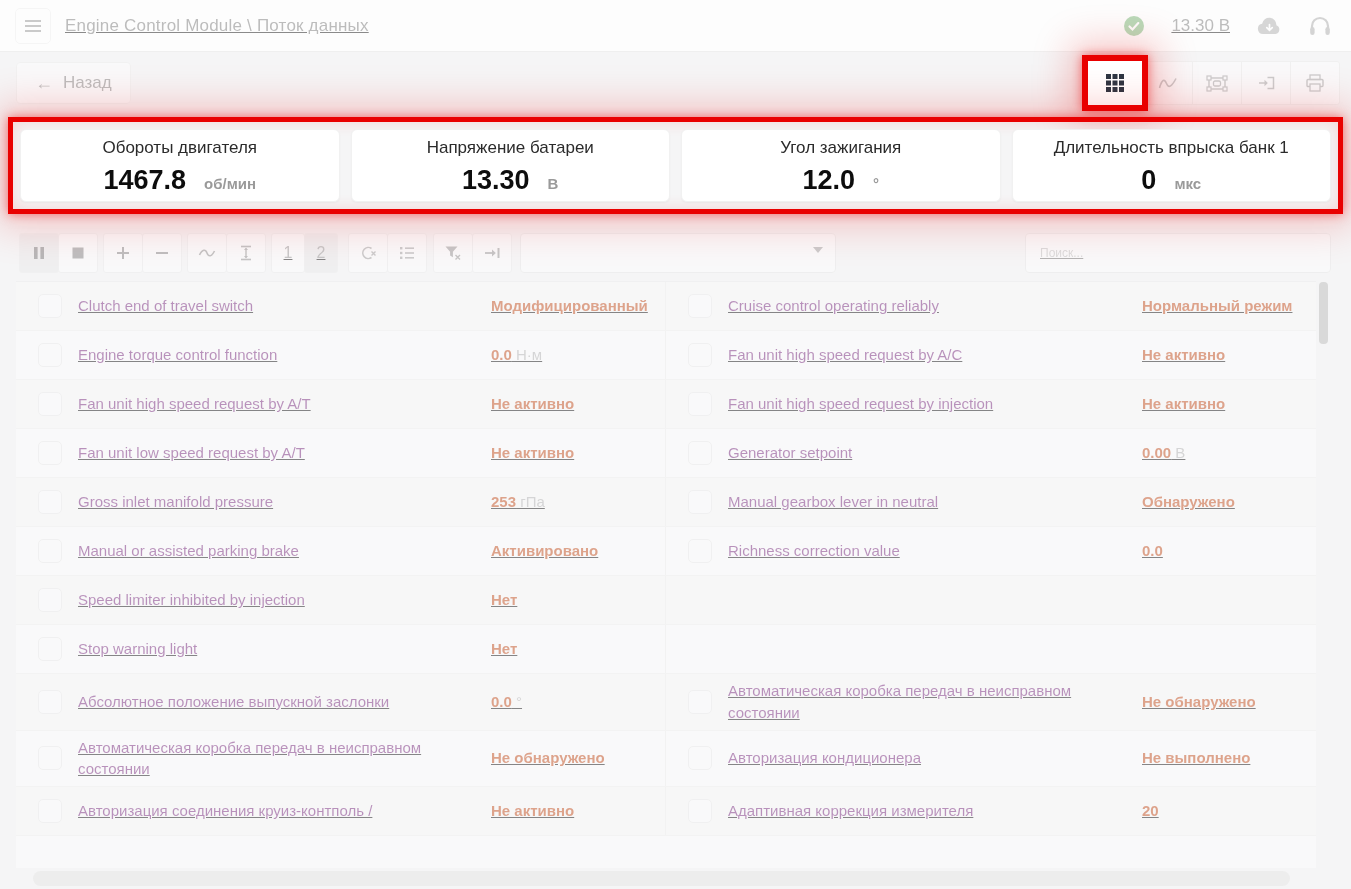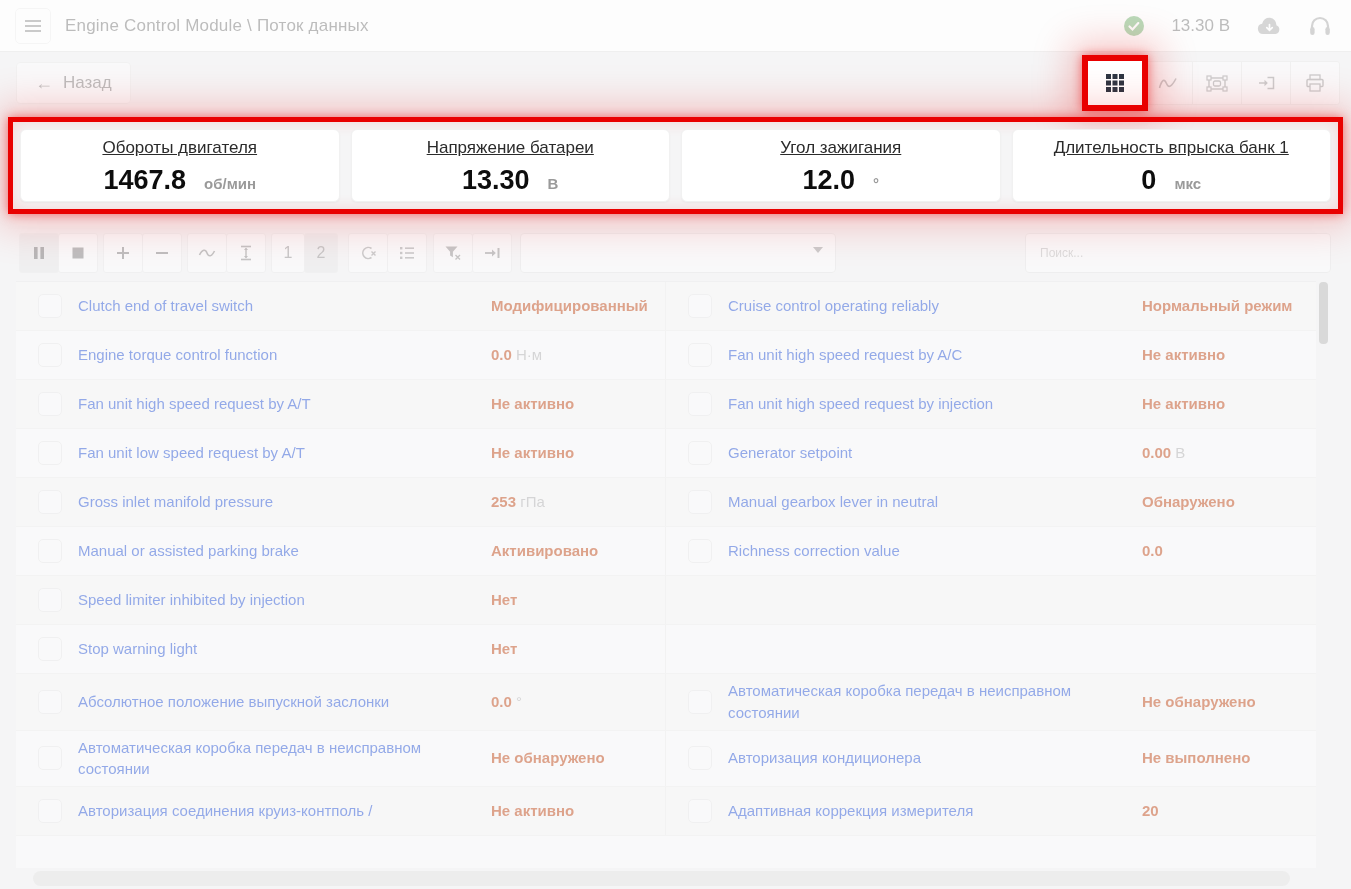--- a/index.html
+++ b/index.html
@@ -31,48 +31,48 @@
     border:6px solid #e90000; background:#fff; display:flex; align-items:center; justify-content:center;
     box-shadow: 0 0 10px rgba(233,0,0,.5), 0 0 38px 12px rgba(233,0,0,.22);
   }
   .hl-cards {
     position:absolute; left:8px; top:117px; width:1335px; height:97px; z-index:30;
     border:5px solid #e90000; display:flex; gap:11px; padding:7px 7px;
     box-shadow: 0 0 10px rgba(233,0,0,.5), 0 0 38px 12px rgba(233,0,0,.2), inset 0 0 16px rgba(233,0,0,.14);
   }
   .card { flex:1; background:#fff; border:1px solid #f1f1f1; border-radius:6px; box-shadow:0 1px 2px rgba(0,0,0,.04);
     display:flex; flex-direction:column; align-items:center; justify-content:center; gap:9px; cursor:pointer; }
-  .card-title { font-size:17px; color:#2b2b2b;text-decoration:underline; }
+  .card-title { font-size:17px; color:#2b2b2b; }
   .card-value { font-size:27px; font-weight:bold; color:#0d0d0d; line-height:1; }
   .card-unit { font-size:15px; font-weight:bold; color:#9a9a9a; margin-left:18px; }
   
   .tt { position:absolute; left:20px; top:233px; height:40px; display:flex; align-items:center; z-index:1; }
   .tbtn { width:40px; height:40px; background:#fff; border:1px solid #ebebeb; border-radius:3px; margin-left:-1px; display:flex; align-items:center; justify-content:center; color:#8c8c8c; font-size:16px; cursor:pointer; }
   .tbtn.digit { width:34px; color:#8f8f8f; }
   .tbtn.active { background:#e9e9e9; }
   .gap5 { margin-left:5px; } .gap10 { margin-left:10px; } .gap6 { margin-left:6px; }
   .param-select { margin-left:8px; width:316px; height:40px; background:#fff; border:1px solid #e7e7e7; border-radius:4px; position:relative; cursor:pointer; }
   .caret { position:absolute; right:12px; top:13px; width:0; height:0; border-left:5px solid transparent; border-right:5px solid transparent; border-top:6px solid #9a9a9a; }
   .search-input { position:absolute; left:1025px; top:233px; width:306px; height:40px; background:#fff; border:1px solid #e7e7e7; border-radius:4px; padding:0 14px; font-size:12px; color:#666; font-family:inherit; z-index:1; }
   .search-input::placeholder { color:#bdbdbd; }
   
   .table { position:absolute; left:16px; top:281px; width:1300px; height:587px; background:#fff; border-top:1px solid #ececec; overflow:hidden; z-index:1; }
   .trow { display:flex; min-height:49px; border-bottom:1px solid #f1f1f1; background:#fff; }
   .trow:nth-child(odd) { background:#fafafa; }
   .half { width:50%; display:flex; align-items:center; padding:6px 14px 6px 22px; }
   .hleft { border-right:1px solid #efefef; }
   .cb { width:24px; height:24px; flex:none; background:#fff; border:1px solid #ececec; border-radius:5px; margin-right:16px; cursor:pointer; }
-  .pname { flex:1; font-size:15px; color:#1d4ed8; line-height:1.45; padding-right:10px; overflow-wrap:anywhere; }
+  .pname { flex:1; font-size:15px; color:#701a75; line-height:1.45; padding-right:10px; overflow-wrap:anywhere; }
   .pval { width:160px; flex:none; font-size:15px; line-height:1.45; overflow-wrap:anywhere; }
   .vmain { font-weight:bold; color:#c2410c; }
   .punit { font-weight:normal; color:#b0b0b0; }
   
   .vthumb { position:absolute; left:1319px; top:282px; width:9px; height:62px; background:#d9d9d9; border-radius:4px; z-index:2; cursor:pointer; }
   .hbar { position:absolute; left:33px; top:871px; width:1257px; height:15px; background:#ededed; border-radius:8px; z-index:2; cursor:pointer; }
-  .dim { opacity:.45; }
+  .dim { opacity:.45;text-decoration:underline; }
   svg { display:block; }
   button { font-family:inherit; }
 </style>
 </head>
 <body>
 
 <div class="header">
   <div class="header-inner dim">
     <button class="menu-btn">
       <span>

